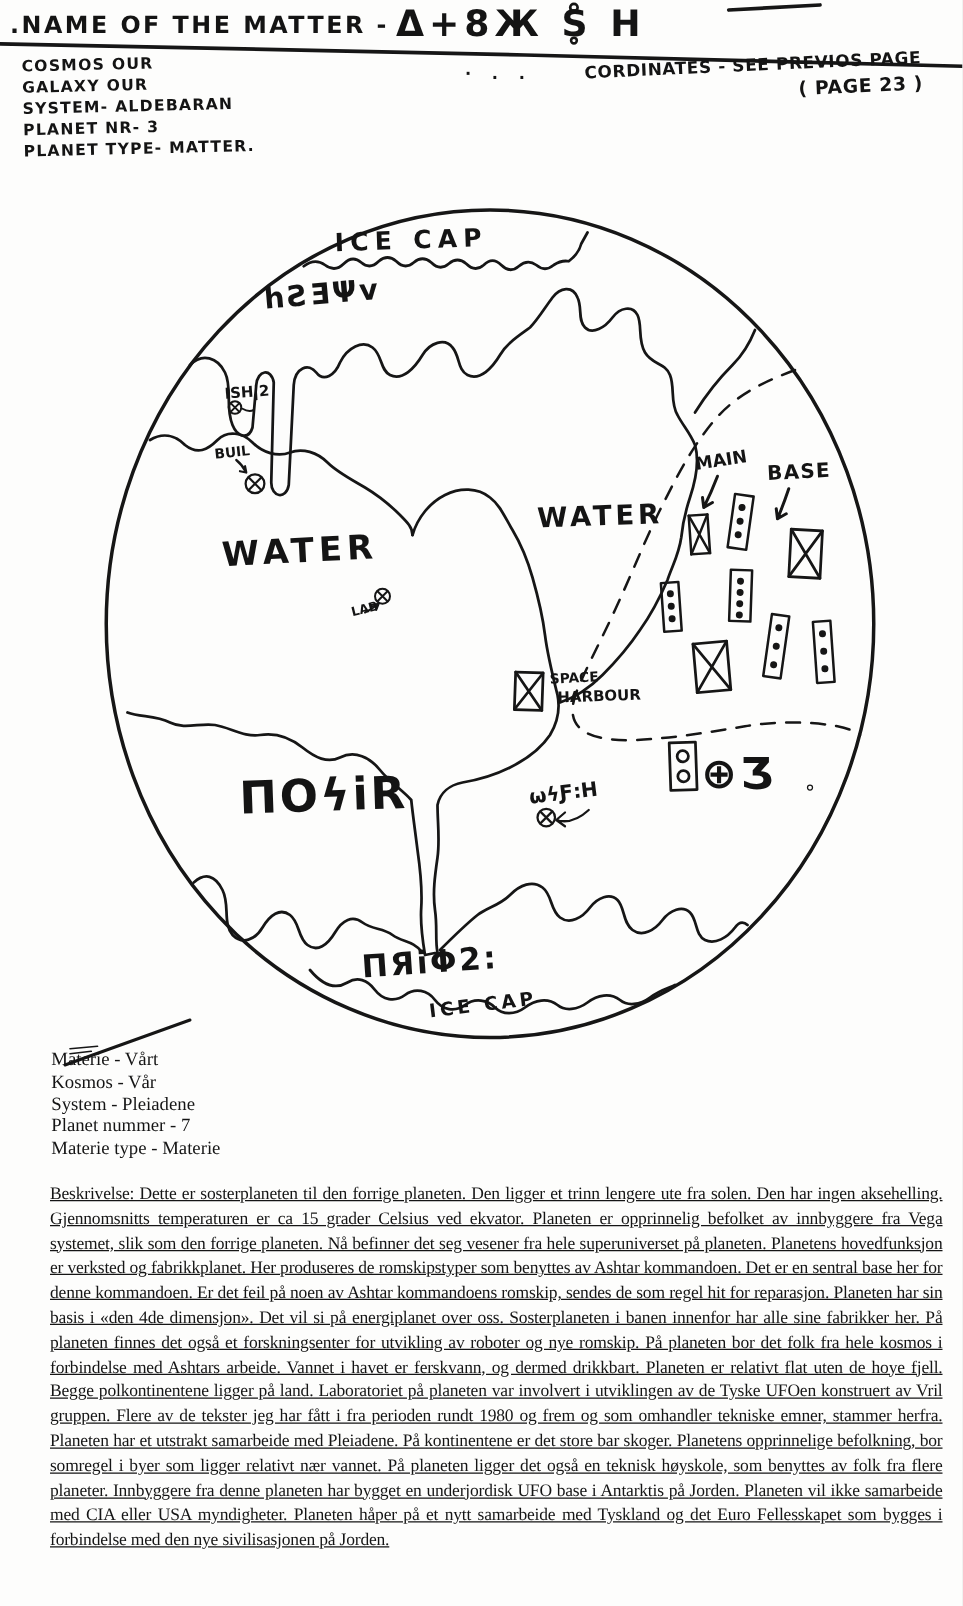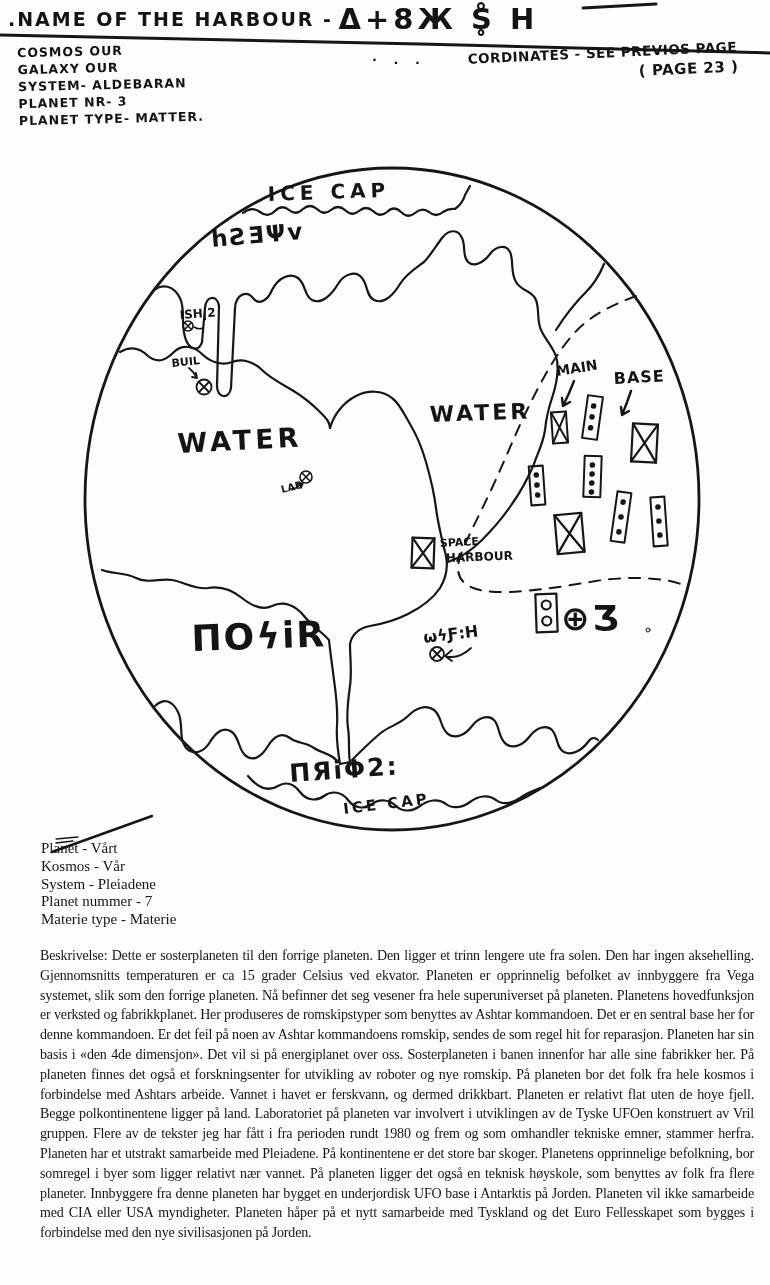--- a/index.html
+++ b/index.html
@@ -13,21 +13,21 @@
   #title .t1{font-size:19px;letter-spacing:2px;}
   #title .t2{font-size:29px;letter-spacing:4px;vertical-align:-3px;}
   #infoblock{position:absolute;left:18px;top:42px;font-size:12.5px;line-height:17px;
              letter-spacing:1px;transform:rotate(-1.4deg);}
   #coords{position:absolute;left:468px;top:44px;width:296px;font-size:13.5px;
           transform:rotate(-2.6deg);letter-spacing:0.5px;}
   #coords .c2{text-align:right;padding-right:26px;font-size:15px;margin-top:3px;}
   #straydots{position:absolute;left:372px;top:52px;font-size:13px;letter-spacing:6px;}
   #typedlist{position:absolute;left:41px;top:840px;font-size:15px;line-height:17.8px;}
   #descr{position:absolute;left:40px;top:946px;width:714px;font-size:14px;
-         line-height:19.8px;text-align:justify;letter-spacing:-0.15px;}
+         line-height:19.8px;text-align:justify;letter-spacing:-0.15px;text-decoration:underline;}
 </style>
 </head>
 <body>
 
 <div id="page">
 
   <svg width="770" height="862" viewBox="0 0 770 862">
 
     <path class="ink" d="M583,8 L656,4" stroke-width="3"></path>
     <path class="ink" d="M0,35 L420,44 L770,53" stroke-width="3"></path>
@@ -142,41 +142,41 @@
     <text class="mlabel" x="440" y="547" font-size="11" transform="rotate(-3 440 547)">SPACE</text>
     <text class="mlabel" x="446" y="562" font-size="12" transform="rotate(-2 446 562)">HARBOUR</text>
     <text class="mlabel" x="192" y="651" font-size="36" letter-spacing="2" transform="rotate(-2 192 651)">ΠOϟiR</text>
     <text class="mlabel" x="424" y="643" font-size="16" transform="rotate(-7 424 643)">ωϟƑ:H</text>
     <text class="mlabel" x="561" y="630" font-size="34" letter-spacing="3">⊕Ʒ</text>
     <text class="mlabel" x="290" y="782" font-size="25" letter-spacing="2" transform="rotate(-4 290 782)">ΠЯiΦ2:</text>
     <text class="mlabel" x="344" y="814" font-size="15" letter-spacing="3" transform="rotate(-7 344 814)">ICE CAP</text>
   </svg>
 
   <div id="title" class="hand">
-    <span class="t1">.NAME OF THE HARBOUR -</span>
+    <span class="t1">.NAME OF THE MATTER -</span>
     <span class="t2">Δ+8Ж S̥̊ H</span>
   </div>
 
   <div id="infoblock" class="hand">
     <div>COSMOS OUR</div>
     <div>GALAXY OUR</div>
     <div>SYSTEM- ALDEBARAN</div>
     <div>PLANET NR- 3</div>
     <div>PLANET TYPE- MATTER.</div>
   </div>
 
   <div id="straydots" class="hand">· . .</div>
 
   <div id="coords" class="hand">
     <div class="c1">CORDINATES - SEE PREVIOS PAGE</div>
     <div class="c2">( PAGE 23 )</div>
   </div>
 
   <div id="typedlist">
-    <div>Planet - Vårt</div>
+    <div>Materie - Vårt</div>
     <div>Kosmos - Vår</div>
     <div>System - Pleiadene</div>
     <div>Planet nummer - 7</div>
     <div>Materie type - Materie</div>
   </div>
 
   <div id="descr">Beskrivelse: Dette er sosterplaneten til den forrige planeten. Den ligger et trinn lengere ute fra solen. Den har ingen aksehelling. Gjennomsnitts temperaturen er ca   15 grader Celsius ved ekvator. Planeten er opprinnelig befolket av innbyggere fra Vega systemet, slik som den forrige planeten.  Nå befinner det seg vesener fra hele superuniverset på planeten. Planetens hovedfunksjon er verksted og fabrikkplanet. Her produseres de romskipstyper som benyttes av Ashtar kommandoen. Det er en sentral base her for denne kommandoen. Er det feil på noen av Ashtar kommandoens romskip, sendes de som regel hit for reparasjon. Planeten har sin basis i «den 4de dimensjon».  Det vil si på energiplanet over oss. Sosterplaneten i banen innenfor har alle sine fabrikker her. På planeten finnes det også et forskningsenter for utvikling av roboter og nye romskip. På planeten bor det folk fra hele kosmos i forbindelse med Ashtars arbeide. Vannet i havet er ferskvann, og dermed drikkbart. Planeten er relativt flat uten de hoye fjell. Begge polkontinentene ligger på land. Laboratoriet på planeten var involvert i utviklingen av de Tyske UFOen konstruert av Vril gruppen. Flere av de tekster jeg har fått i fra perioden rundt 1980 og frem og som omhandler tekniske emner, stammer herfra. Planeten har et utstrakt samarbeide med Pleiadene. På kontinentene er det store bar skoger.  Planetens opprinnelige befolkning, bor somregel i byer som ligger relativt nær vannet. På planeten ligger det også en teknisk høyskole, som benyttes av folk fra flere planeter. Innbyggere fra denne planeten har bygget en underjordisk UFO base i Antarktis på Jorden. Planeten vil ikke samarbeide med CIA eller USA myndigheter. Planeten håper på et nytt samarbeide med Tyskland og det Euro Fellesskapet som bygges i forbindelse med den nye sivilisasjonen på Jorden.</div>
 
 </div>
 

